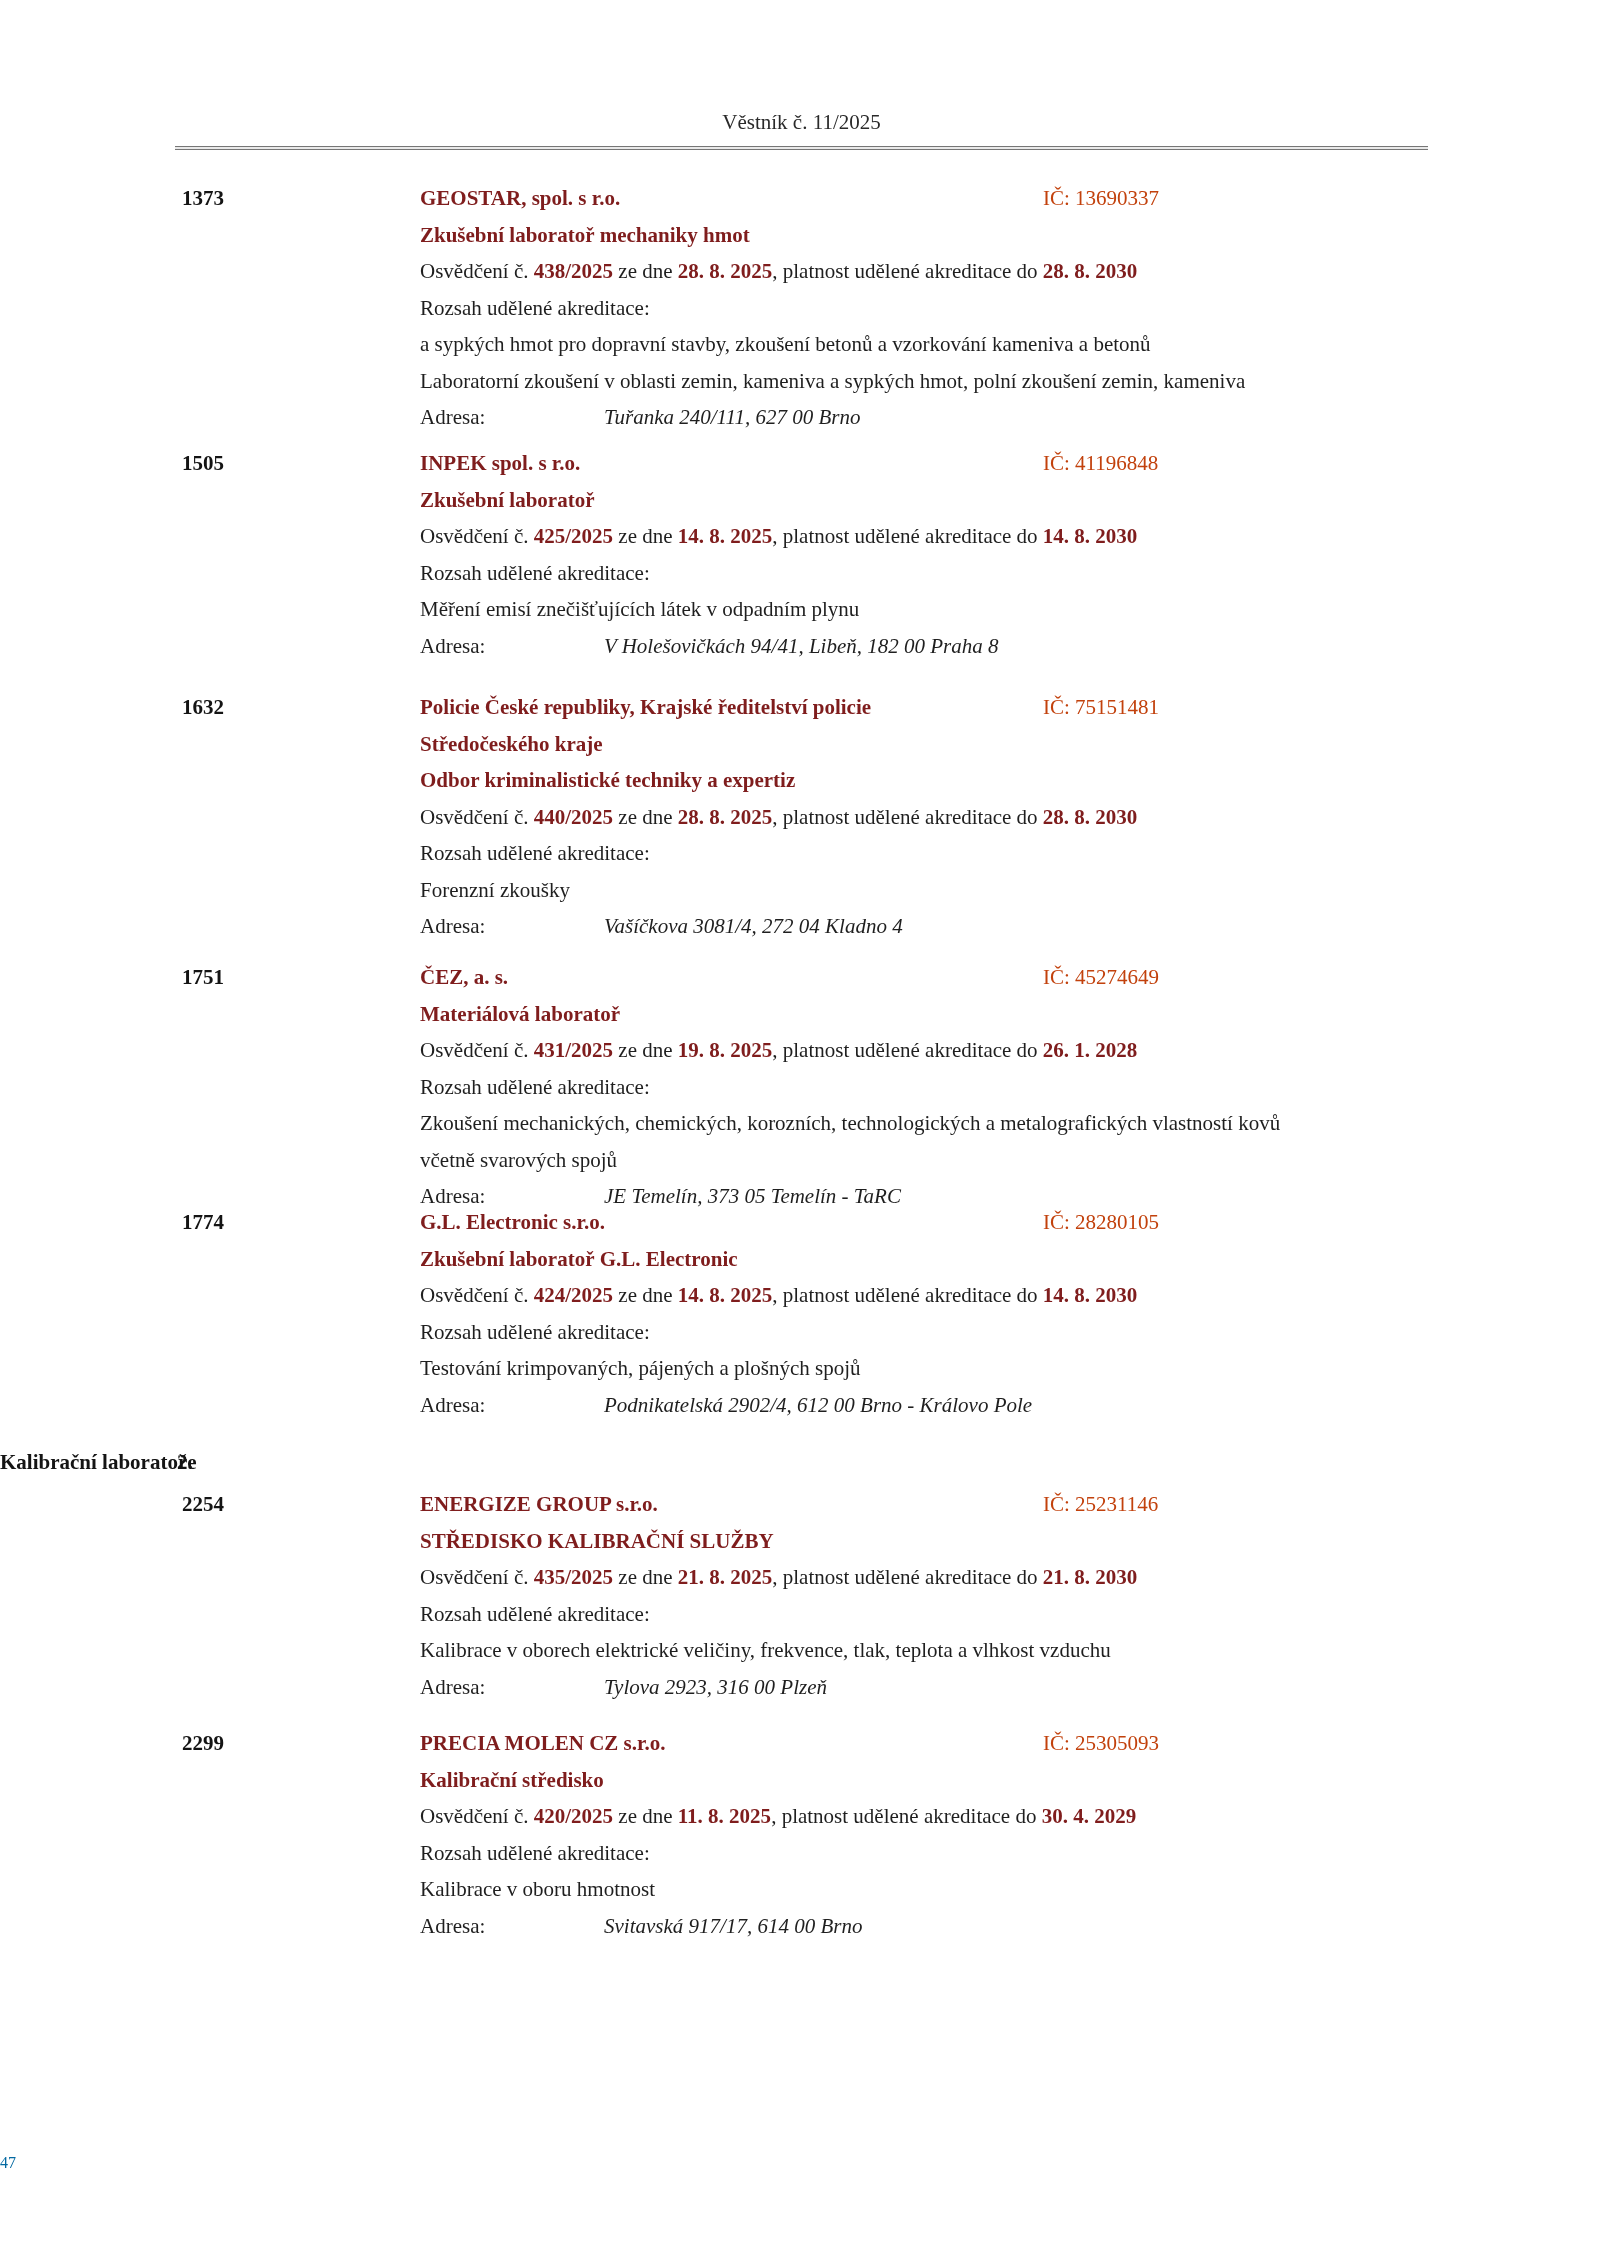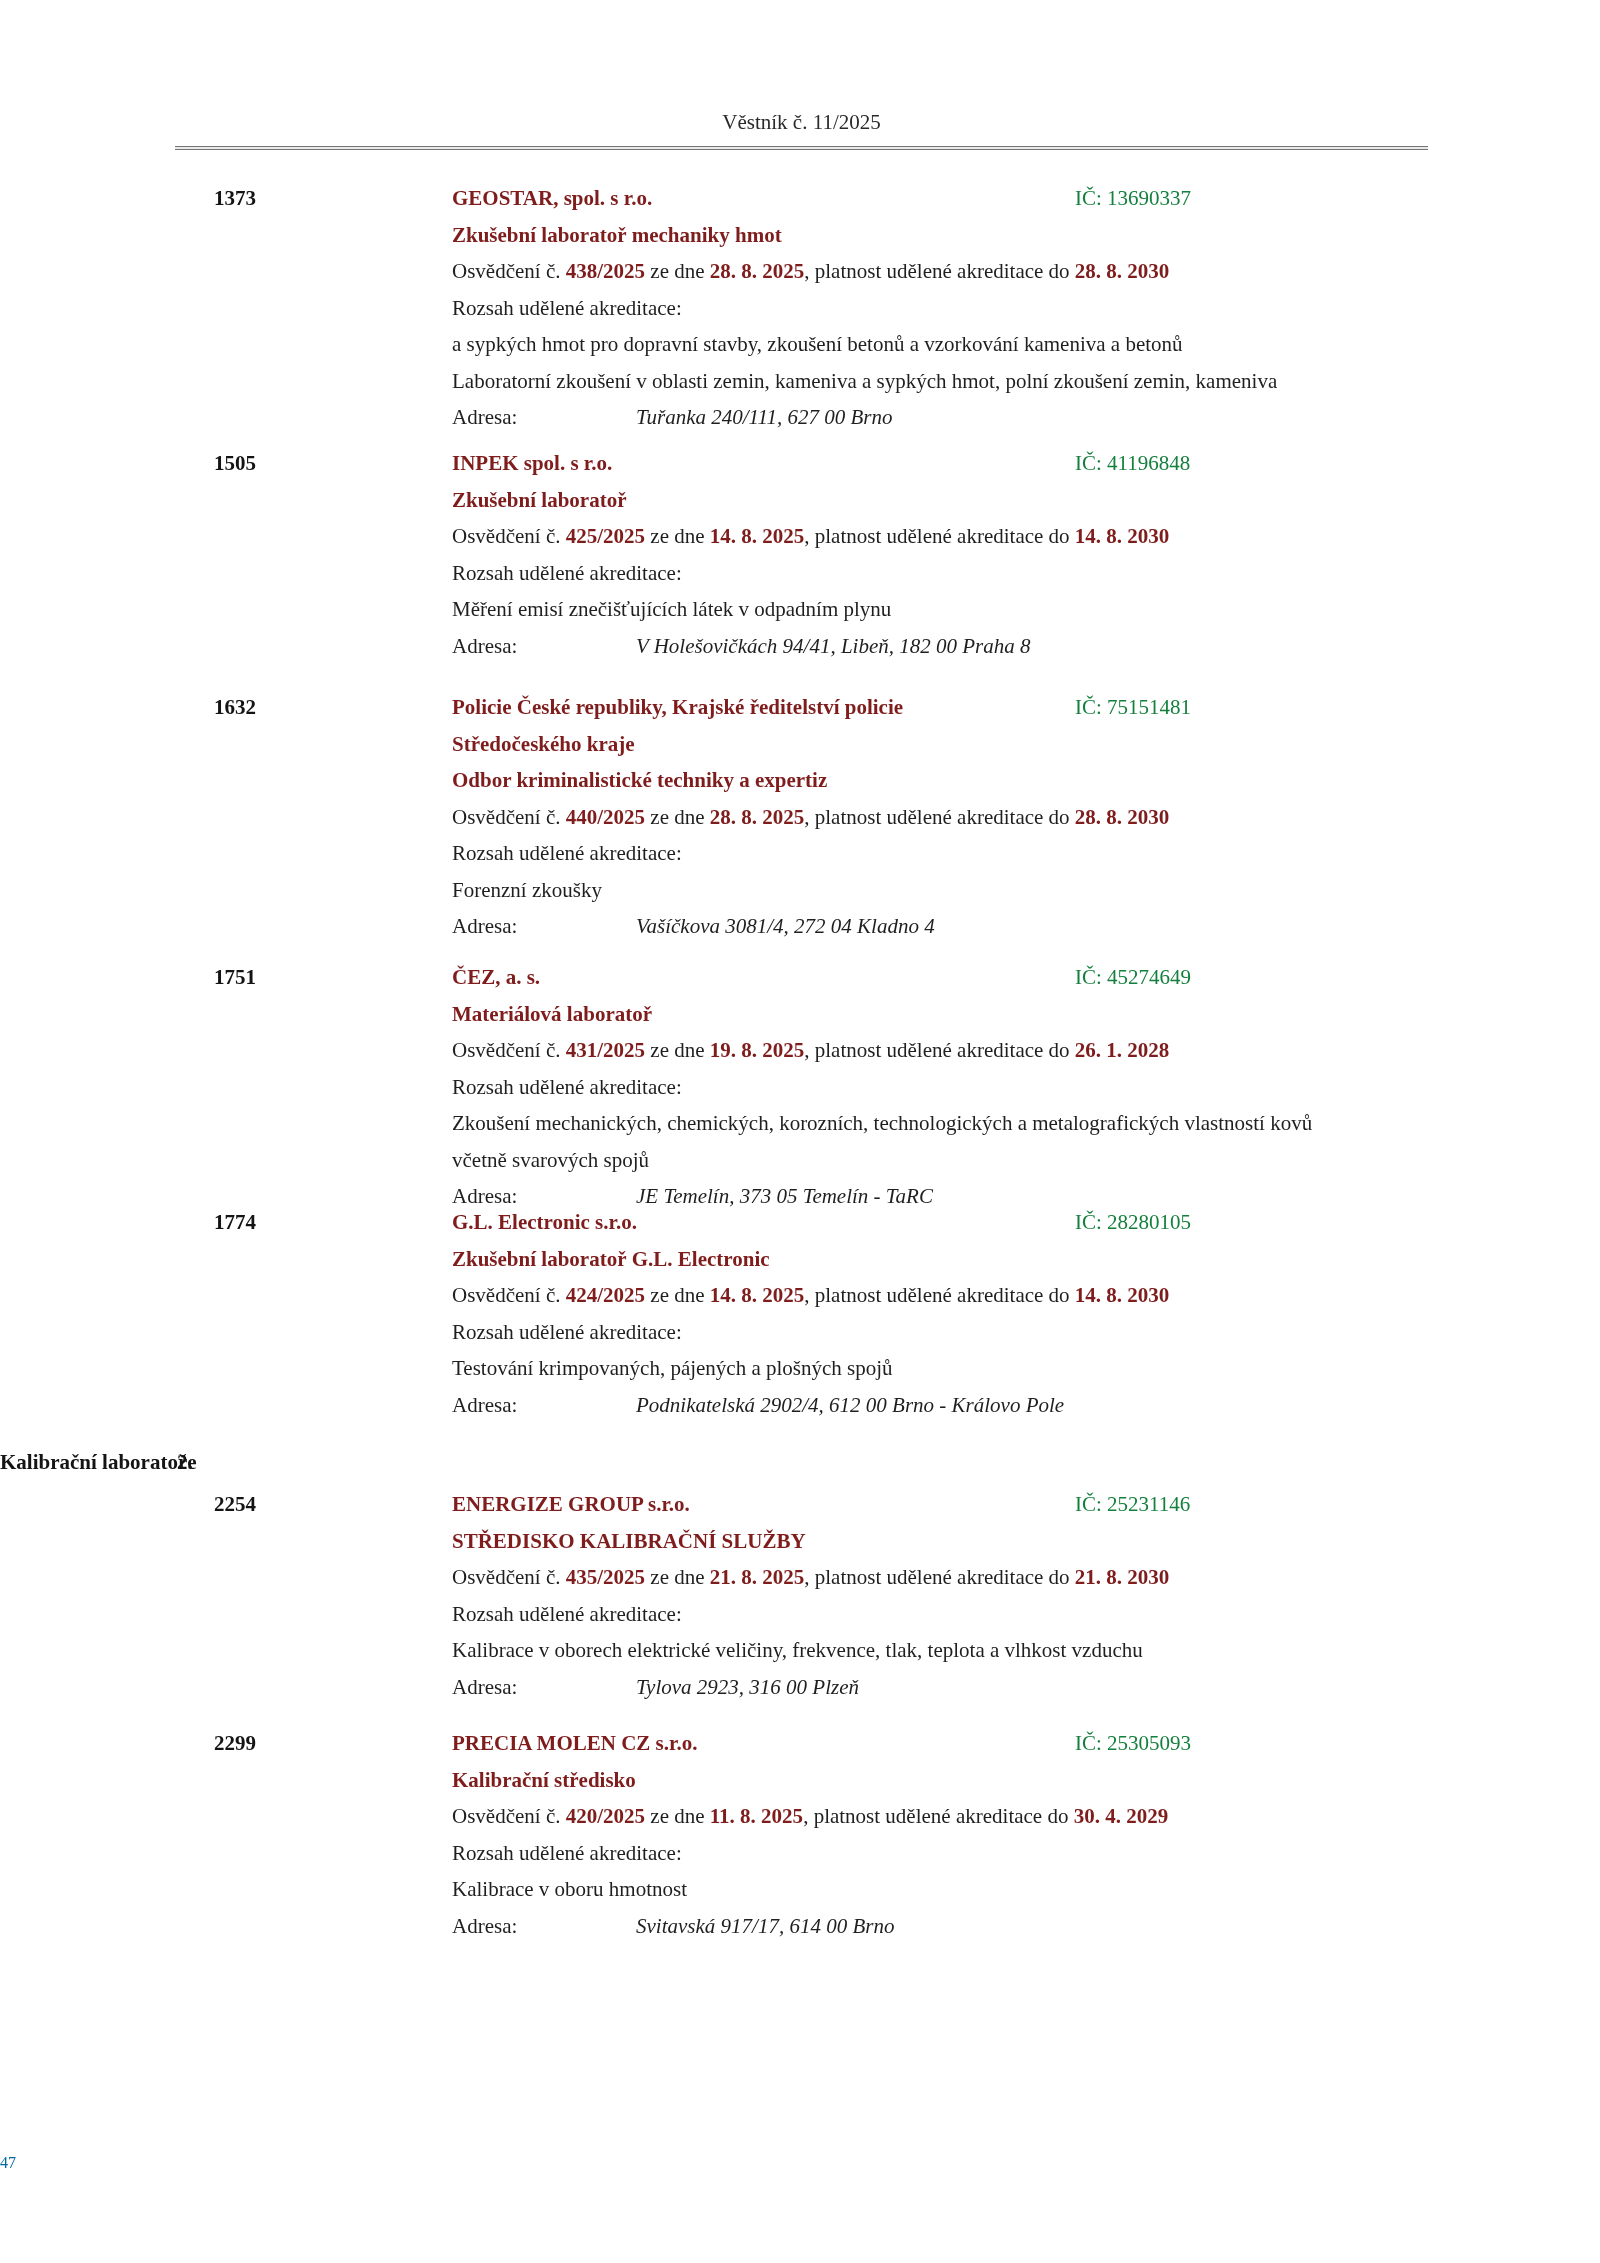--- a/index.html
+++ b/index.html
@@ -36,34 +36,33 @@
     position: absolute;
     left: 0;
     width: 1600px;
   }
   .line {
     position: relative;
     padding-left: 420px;
     padding-right: 102px;
     line-height: 36.5px;
     white-space: nowrap;
-    margin-left: 32px;
   }
   .num {
     position: absolute;
     left: 182px;
     top: 0;
     font-weight: bold;
     color: #141414;
   }
   .ic {
     position: absolute;
     left: 1043px;
     top: 0;
-    color: #15803d;
+    color: #c2410c;
   }
   .bold { font-weight: bold; color: #7f1d1d; }
   .addr-value {
     position: absolute;
     left: 604px;
     top: 0;
     font-style: italic;
   }
   .section-heading { line-height: 36.5px; font-weight: bold; color: #141414; }
   .sec-num { position: absolute; left: 177px; top: 0; }

